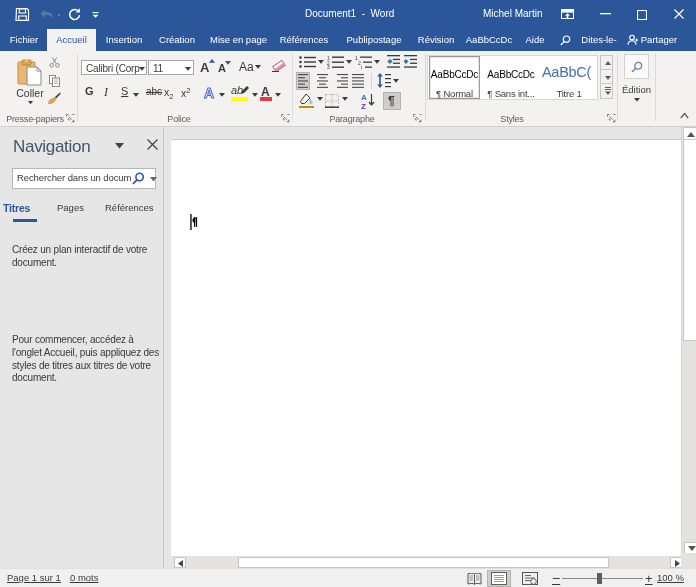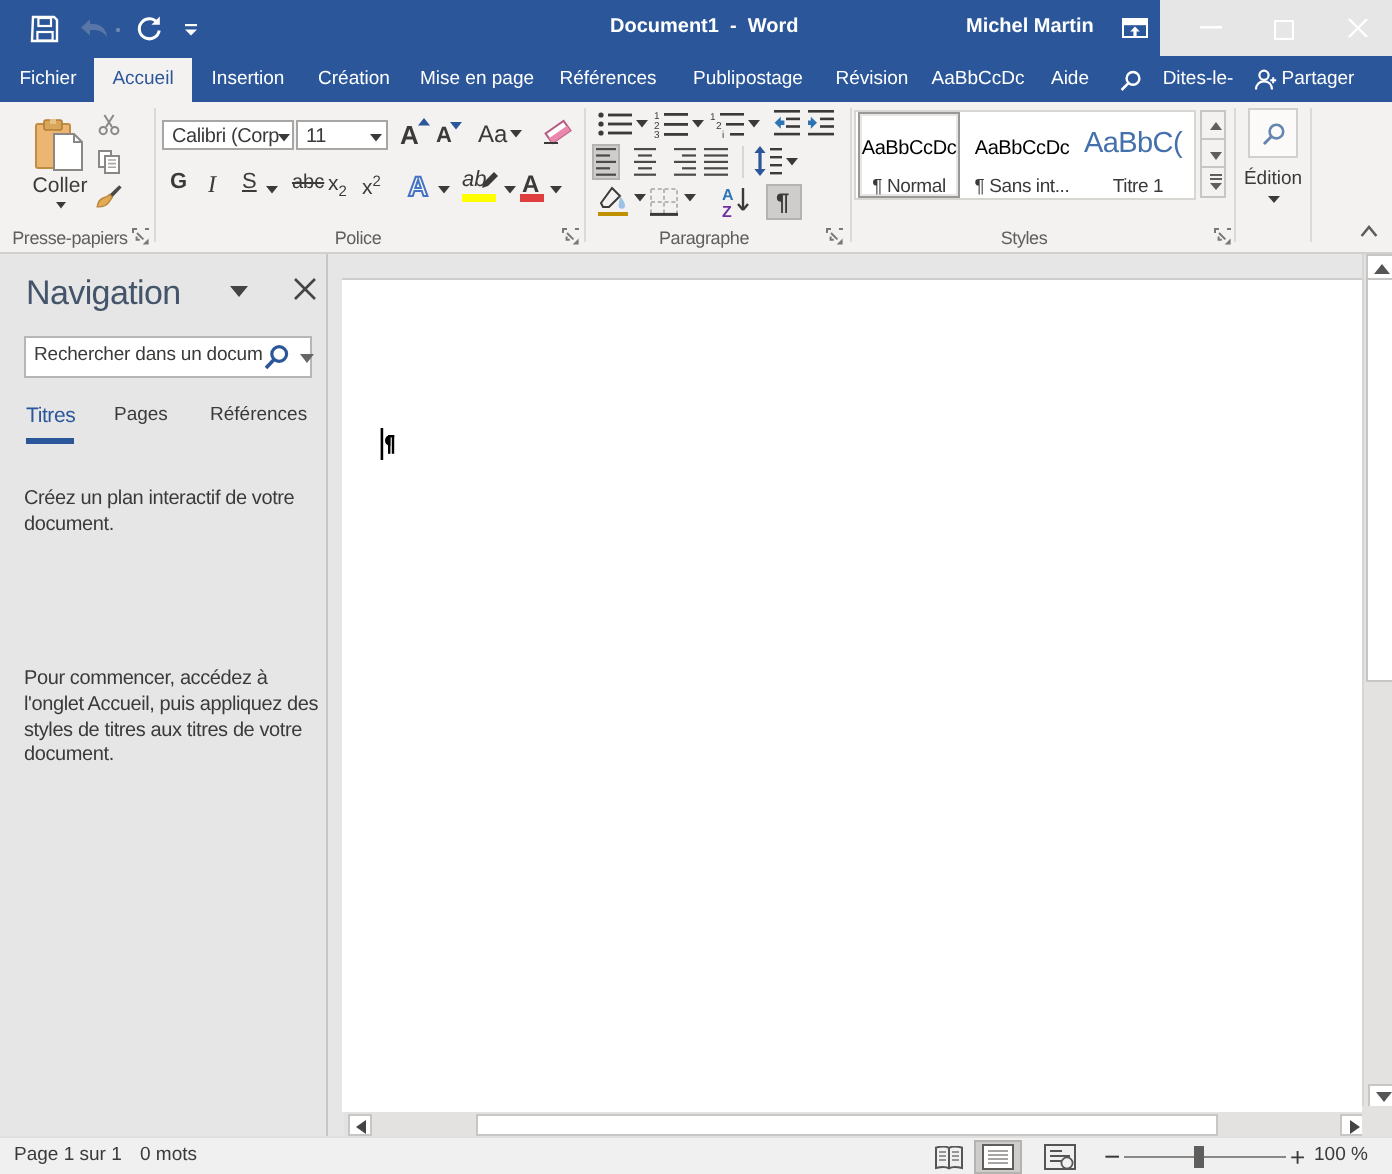--- a/index.html
+++ b/index.html
@@ -1,41 +1,41 @@
 <!DOCTYPE html>
 <html><head>
 <meta charset="utf-8">
 <style>
   * { margin:0; padding:0; box-sizing:border-box; }
   html,body { width:696px; height:587px; overflow:hidden; }
   body { font-family:"Liberation Sans", sans-serif; position:relative; background:#e6e6e6; }
   .abs { position:absolute; }
   svg { display:block; }
-  #titlebar { position:absolute; left:0; top:0; width:580px; height:28px; background:#2b579a;font-weight:bold; }
+  #titlebar { position:absolute; left:0; top:0; width:696px; height:28px; background:#2b579a; }
   .tb-txt { position:absolute; color:#ffffff; font-size:11.5px; white-space:nowrap; }
   #tabrow { position:absolute; left:0; top:28px; width:696px; height:23px; background:#2b579a; }
   .tab { position:absolute; top:0; height:23px; line-height:23px; color:#ffffff; font-size:9.5px; letter-spacing:0px; text-align:center; white-space:nowrap; }
   #tab-active { position:absolute; left:47px; top:29px; width:49px; height:22px; background:#f3f2f1; color:#2b579a; font-size:9.5px; text-align:center; line-height:22px; z-index:5; }
   #ribbon { position:absolute; left:0; top:51px; width:696px; height:76px; background:#f3f2f1; border-bottom:1px solid #d2d0ce; }
   .gsep { position:absolute; top:3px; width:1px; height:67px; background:#dcdad8; }
   .glabel { position:absolute; top:63px; height:12px; font-size:9px; letter-spacing:-0.2px; color:#605e5c; white-space:nowrap; }
   .rtxt { position:absolute; color:#3b3a39; white-space:nowrap; }
   .combo { position:absolute; top:9px; height:15px; background:#ffffff; border:1px solid #a8a6a4; }
   .ctxt { position:absolute; left:4px; top:2px; font-size:10px; letter-spacing:-0.2px; color:#3b3a39; white-space:nowrap; }
   .selbox { position:absolute; background:#cfcdcb; border:1px solid #b5b3b0; }
   .dlaunch { position:absolute; top:63px; width:11px; height:11px; }
   #navpane { position:absolute; left:0; top:127px; width:164px; height:441px; background:#e6e6e6; border-right:1px solid #c8c6c4; }
   .navtxt { position:absolute; font-size:10px; color:#3b3a39; line-height:12.8px; letter-spacing:-0.2px; white-space:nowrap; }
   #docarea { position:absolute; left:171px; top:127px; width:510px; height:441px; background:#e6e6e6; }
   #page { position:absolute; left:0px; top:12px; width:510px; height:417px; background:#ffffff; border-top:1px solid #cfcdcb; }
   #vscroll { position:absolute; left:681px; top:127px; width:15px; height:426px; background:#e3e2e1; border-left:1px solid #d8d6d4; }
   #hscroll { position:absolute; left:172px; top:556px; width:510px; height:12px; background:#e3e2e1; }
   .sbtn { position:absolute; background:#ffffff; border:1px solid #c8c6c4; }
   #statusbar { position:absolute; left:0; top:568px; width:696px; height:19px; background:#f0f0f0; border-top:1px solid #e1dfdd; }
-  .st-txt { position:absolute; font-size:9.5px; color:#3b3a39; white-space:nowrap; top:3px; }
+  .st-txt { position:absolute; font-size:9.5px; color:#3b3a39; white-space:nowrap; top:3px;text-decoration:underline; }
 </style>
 </head>
 <body>
 
 <div id="titlebar">
   <svg class="abs" style="left:15px;top:7px" width="15" height="15" viewBox="0 0 15 15">
     <path d="M1.5 1.5 h10.5 l1.5 1.5 v10.5 h-12.5 z" fill="none" stroke="#ffffff" stroke-width="1.2"></path>
     <rect x="4.2" y="2" width="6.3" height="4" fill="none" stroke="#ffffff" stroke-width="1.1"></rect>
     <rect x="3.7" y="9" width="7.6" height="4.3" fill="none" stroke="#ffffff" stroke-width="1.1"></rect>
   </svg>
@@ -376,21 +376,21 @@
   <div class="abs" style="left:12px;top:41px;width:144px;height:21px;background:#ffffff;border:1px solid #b8b6b4">
     <div class="abs" style="left:4px;top:3px;font-size:9.5px;letter-spacing:-0.1px;color:#3b3a39;white-space:nowrap">Rechercher dans un docum</div>
     <svg class="abs" style="left:119px;top:3px" width="13" height="13" viewBox="0 0 13 13">
       <circle cx="7.6" cy="5" r="3.7" fill="none" stroke="#2b579a" stroke-width="1.6"></circle>
         <path d="M5 7.8 L1 12" stroke="#2b579a" stroke-width="1.8"></path>
     </svg>
     <svg class="abs" style="left:137px;top:8px" width="7" height="5" viewBox="0 0 7 5">
         <path d="M0 0 h7 l-3.5 4.5 z" fill="#666"></path>
       </svg>
   </div>
-  <div class="abs" style="left:13px;top:75px;font-size:10.5px;font-weight:normal;letter-spacing:-0.2px;color:#2b579a">Titres</div>
+  <div class="abs" style="left:3px;top:75px;font-size:10.5px;font-weight:bold;letter-spacing:-0.2px;color:#2b579a">Titres</div>
   <div class="abs" style="left:13px;top:92px;width:24px;height:3px;background:#2b579a"></div>
   <div class="abs" style="left:57px;top:75px;font-size:9.5px;color:#3b3a39">Pages</div>
   <div class="abs" style="left:105px;top:75px;font-size:9.5px;color:#3b3a39">Références</div>
   <div class="navtxt" style="left:12px;top:117px">Créez un plan interactif de votre<br>document.</div>
   <div class="navtxt" style="left:12px;top:207px">Pour commencer, accédez à<br>l'onglet Accueil, puis appliquez des<br>styles de titres aux titres de votre<br>document.</div>
 </div>
 
 <div id="docarea">
   <div id="page"></div>
   <svg class="abs" style="left:19px;top:87px" width="8" height="16" viewBox="0 0 8 16">

